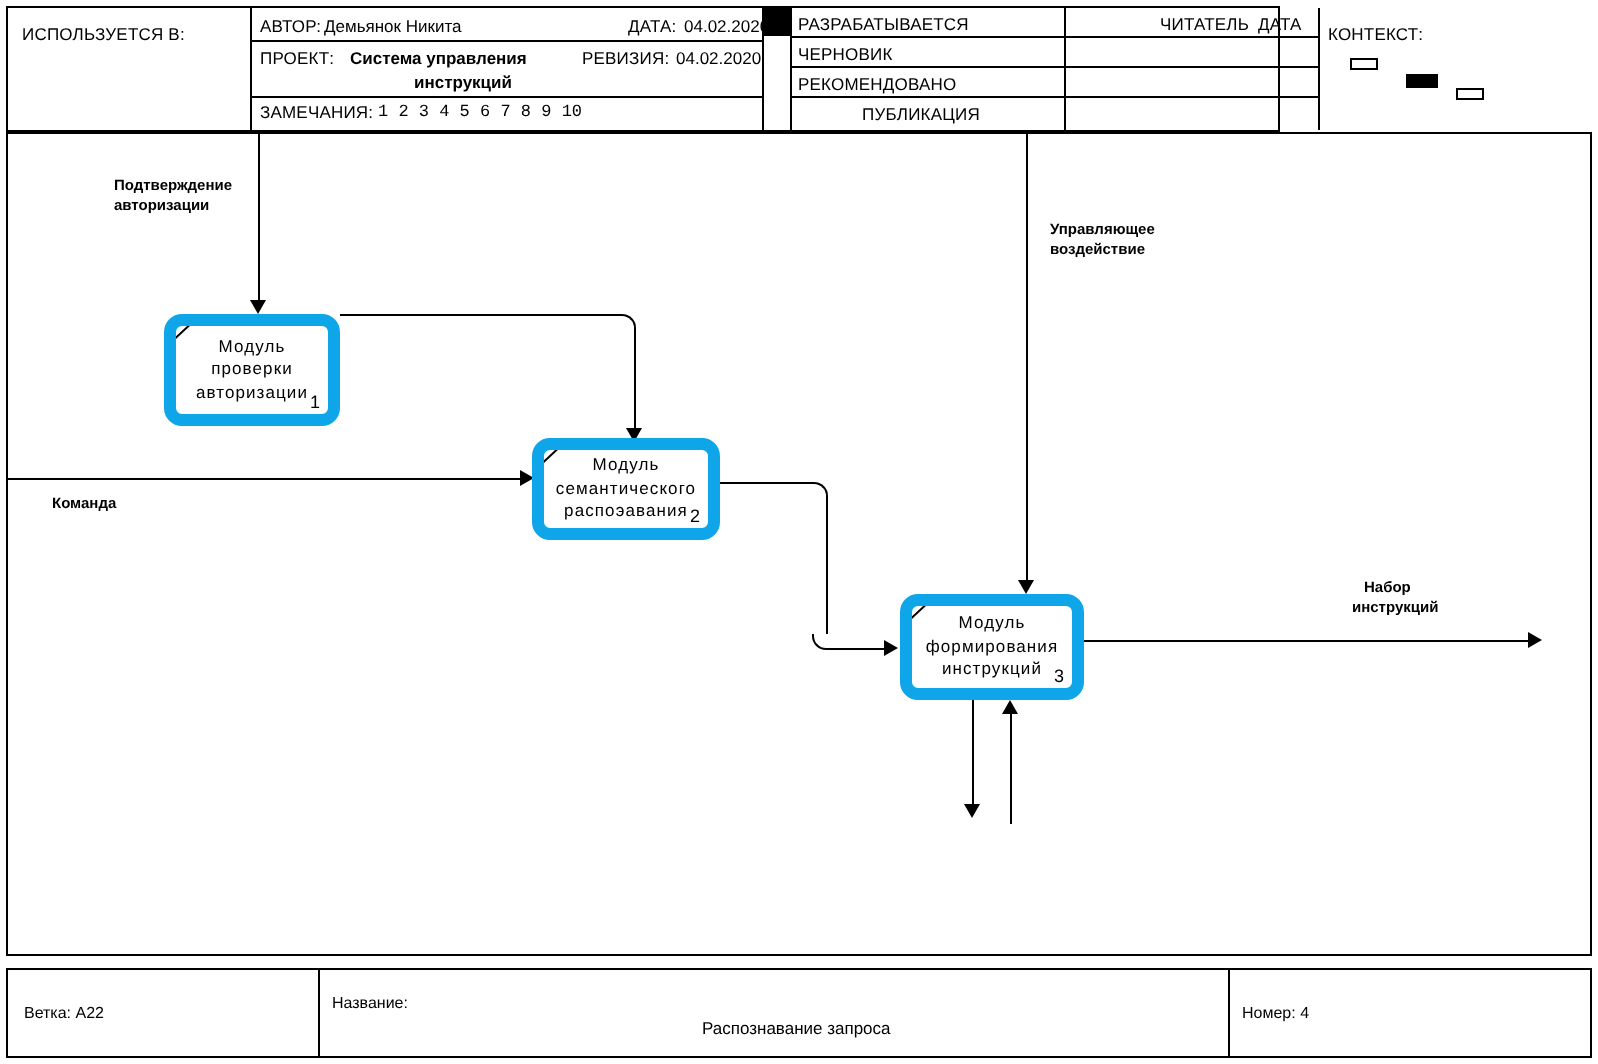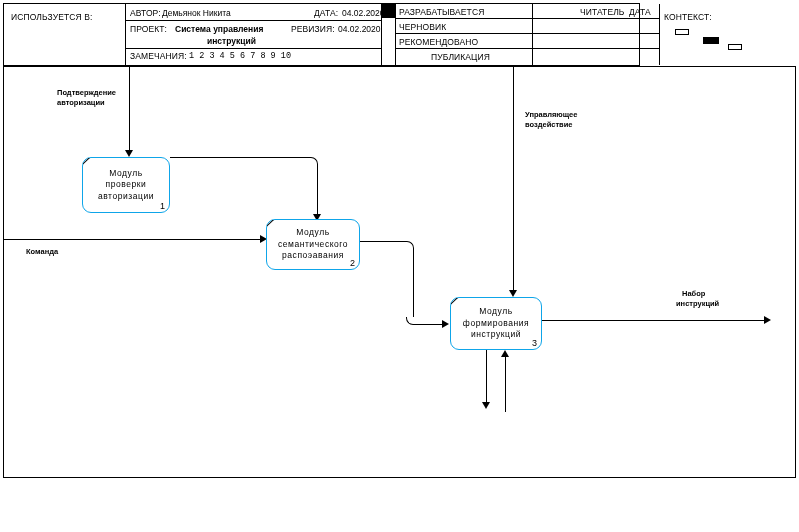--- a/index.html
+++ b/index.html
@@ -28,21 +28,21 @@
   
   .ctx-rect{position:absolute;box-sizing:border-box;border:1px solid #000;background:#fff;}
   .ctx-rect.filled{background:#000;border-color:#000;}
 
   
   #canvas-area{left:3px;top:66px;width:793px;height:412px;}
 
   
   .abox{
     position:absolute;box-sizing:border-box;
-    border:1px solid #0ea5e9;border-radius:9px;background:#fff;
+    border:6px solid #0ea5e9;border-radius:9px;background:#fff;
     display:flex;flex-direction:column;align-items:center;justify-content:center;
   }
   .abox .t{font-size:8.5px;line-height:11.5px;text-align:center;letter-spacing:0.55px;white-space:nowrap;}
   .abox .num{position:absolute;right:4px;bottom:1px;font-size:9px;}
   
   .notch{position:absolute;left:0;top:0;width:16px;height:16px;overflow:hidden;}
   .notch i{position:absolute;display:block;width:22px;height:1px;background:#000;
            left:-2px;top:7px;transform:rotate(-43deg);transform-origin:0 0;}
 
   
@@ -185,14 +185,31 @@
     <div class="alabel" style="left:672px;top:232px;">инструкций</div>
 
     <div class="seg v" style="left:482px;top:283px;height:52px;"></div>
     <div class="ah down" style="left:478px;top:335px;"></div>
 
     <div class="seg v" style="left:501px;top:290px;height:55px;"></div>
     <div class="ah up" style="left:497px;top:283px;"></div>
 
   </div>
 
+  <div class="frame" id="footer-block">
+    <div class="vline" style="left:155px;top:0;height:43px;"></div>
+    <div class="vline" style="left:610px;top:0;height:43px;"></div>
+
+    <div class="ft-label" style="position:absolute;left:8px;top:17px;">
+      <span>Ветка:</span>
+      <span>А22</span>
+    </div>
+
+    <div class="ft-label" style="position:absolute;left:162px;top:12px;">Название:</div>
+    <div class="ft-title" style="position:absolute;left:347px;top:24px;">Распознавание запроса</div>
+
+    <div class="ft-label" style="position:absolute;left:617px;top:17px;">
+      <span>Номер:</span>
+      <span>4</span>
+    </div>
+  </div>
 
 </div>
 
 </body></html>

